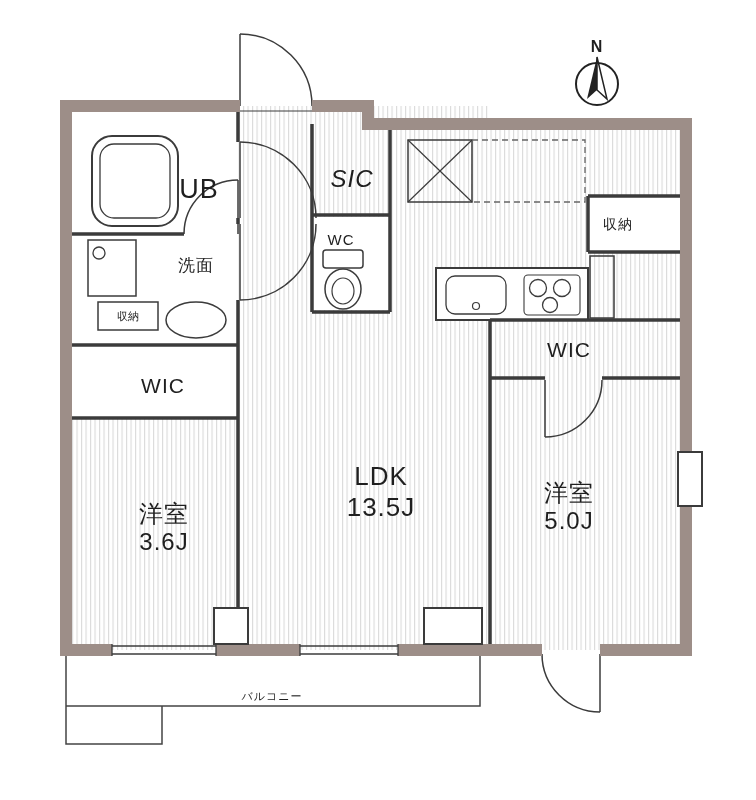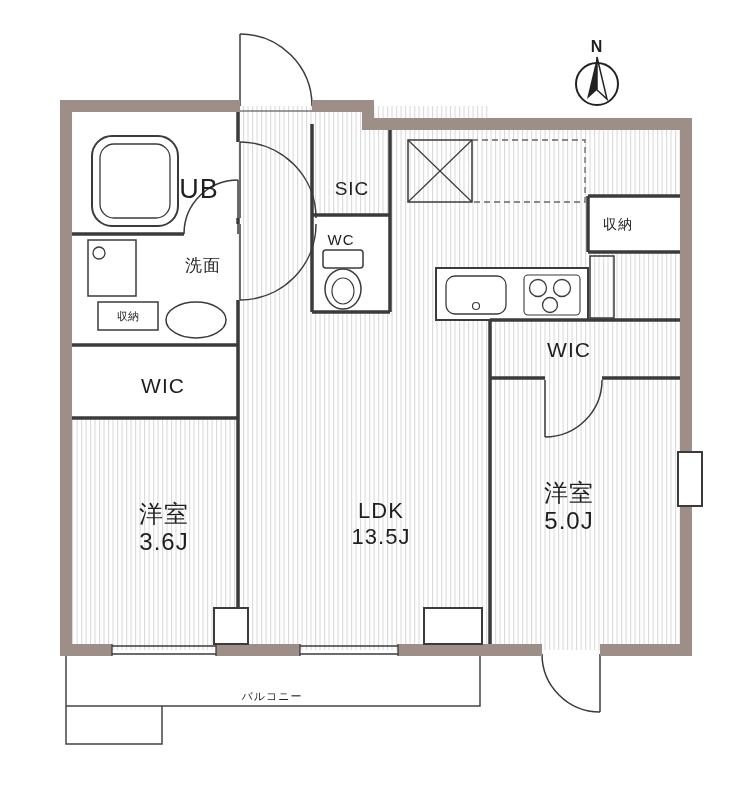--- a/index.html
+++ b/index.html
@@ -163,35 +163,35 @@
       <circle r="21" fill="#ffffff" stroke="#222" stroke-width="2"></circle>
       <path d="M0,-27 L-10,15 L0,6 Z" fill="#222"></path>
       <path d="M0,-27 L10,15 L0,6 Z" fill="#ffffff" stroke="#222" stroke-width="1.5"></path>
     </g>
   </svg>
 
   <div class="lbl" style="left:597px;top:47px;font-size:16px;font-weight:bold;">N</div>
 
   <div class="lbl" style="left:199px;top:182px;font-size:27px;margin-top:8px;">UB</div>
 
-  <div class="lbl" style="left:203px;top:266px;font-size:17px;">洗面</div>
+  <div class="lbl" style="left:196px;top:266px;font-size:17px;">洗面</div>
 
   <div class="lbl" style="left:128px;top:316px;font-size:11px;letter-spacing:0;">収納</div>
 
   <div class="lbl" style="left:163px;top:386px;font-size:21px;">WIC</div>
 
-  <div class="lbl" style="left:352px;top:189px;font-size:19px;">SIC</div>
+  <div class="lbl" style="left:352px;top:179px;font-size:24px;font-style:italic;">SIC</div>
 
   <div class="lbl" style="left:341px;top:240px;font-size:15px;">WC</div>
 
   <div class="lbl" style="left:618px;top:224px;font-size:14px;">収納</div>
 
   <div class="lbl" style="left:569px;top:350px;font-size:21px;">WIC</div>
 
-  <div class="lbl" style="left:373px;top:524px;font-size:22px;padding-left:16px;">
+  <div class="lbl" style="left:373px;top:492px;font-size:26px;padding-left:16px;">
     <span>LDK</span>
     <span class="sz">13.5J</span>
   </div>
 
   <div class="lbl" style="left:164px;top:528px;font-size:24px;">
     <span>洋室</span>
     <span class="sz">3.6J</span>
   </div>
 
   <div class="lbl" style="left:569px;top:507px;font-size:24px;">

